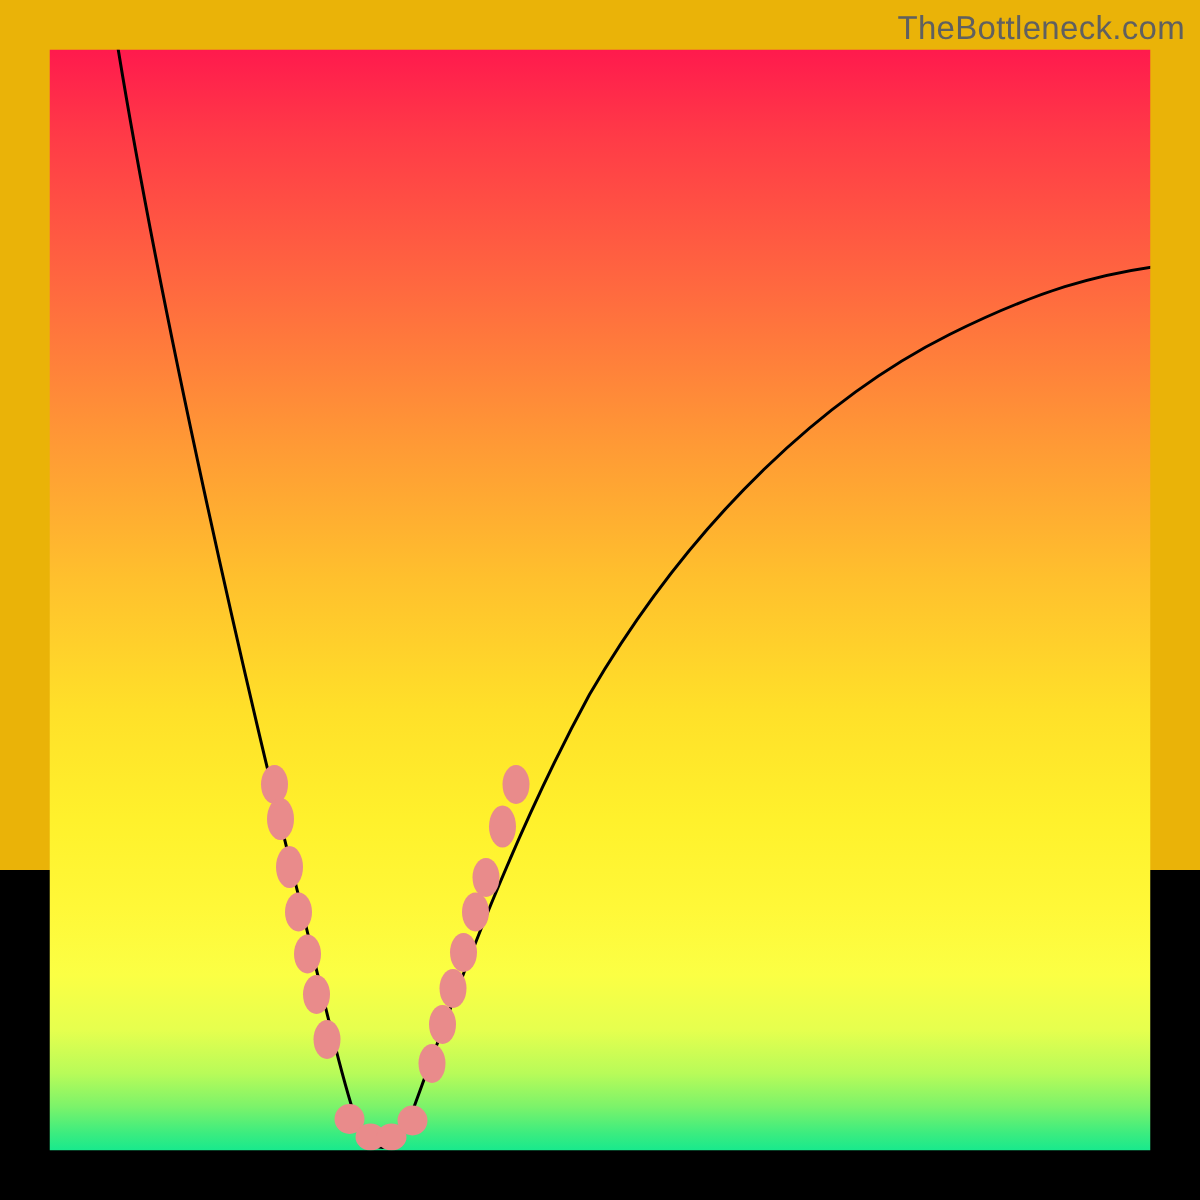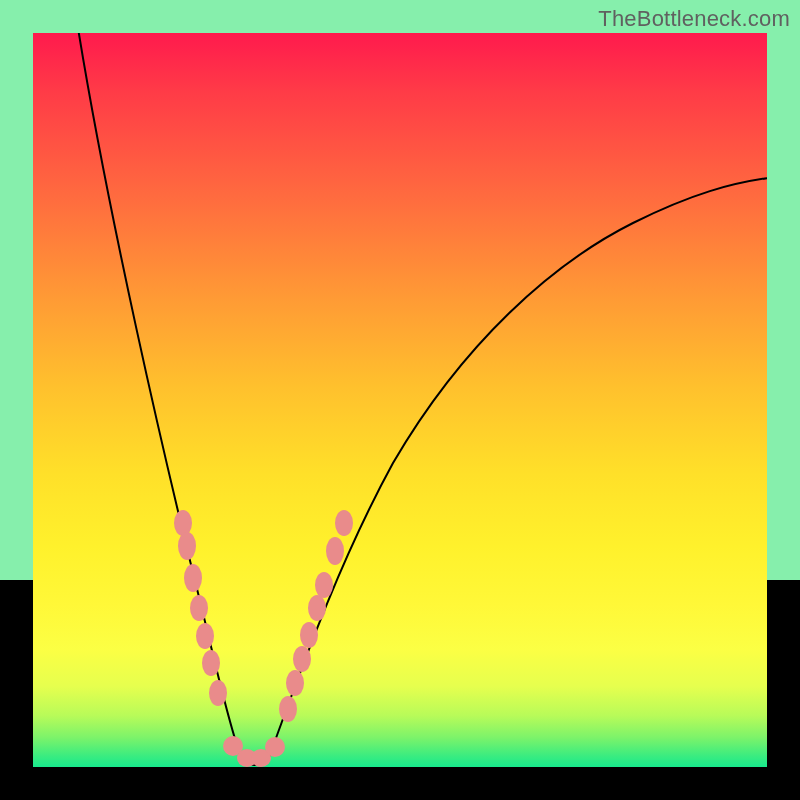--- a/index.html
+++ b/index.html
@@ -8,21 +8,21 @@
     width: 800px;
     height: 800px;
     overflow: hidden;
     background: #000;
     font-family: Arial, Helvetica, sans-serif;
   }
   .frame {
     position: relative;
     width: 800px;
     height: 580px;
-    background: #86efac;
+    background: #eab308;
   }
   .plot-area {
     position: absolute;
     left: 33px;
     top: 33px;
     width: 734px;
     height: 734px;
     overflow: hidden;
   }
   .gradient {

